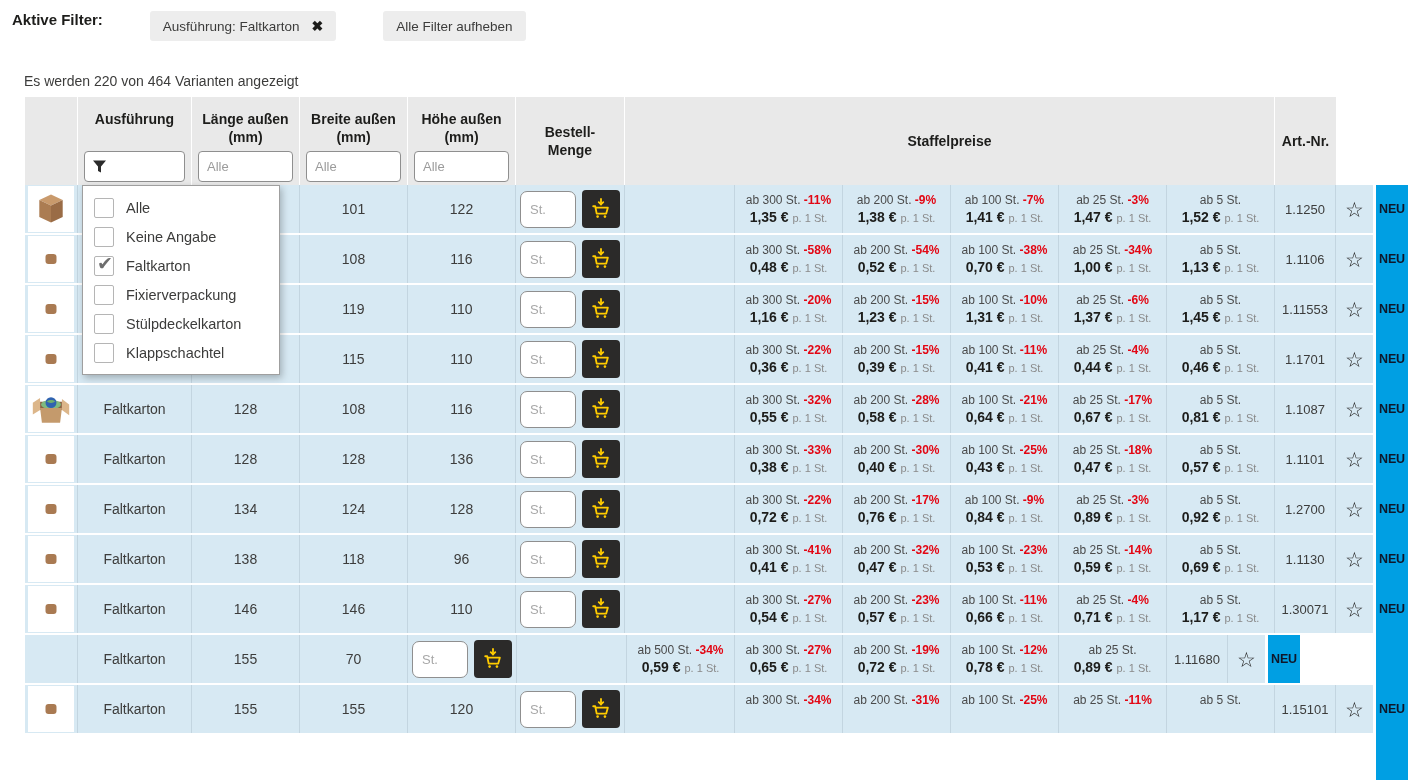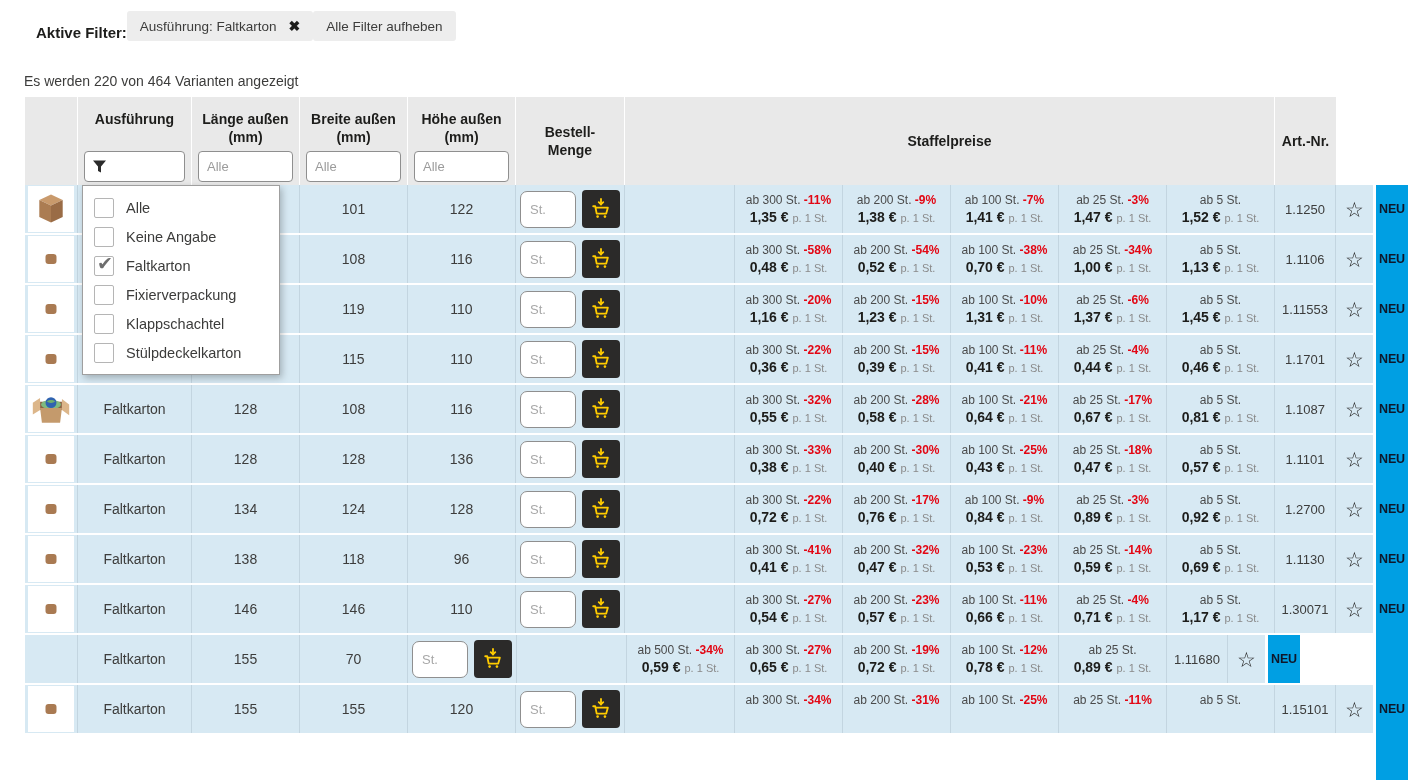--- a/index.html
+++ b/index.html
@@ -1,25 +1,25 @@
 <!DOCTYPE html>
 <html><head>
 <meta charset="utf-8">
 <style>
   * { margin:0; padding:0; box-sizing:border-box; }
   html,body { background:#fff; }
   body { font-family:"Liberation Sans", sans-serif; color:#3c3c3b; }
   .page { position:relative; width:1422px; height:780px; background:#fff; overflow:hidden; }
 
   
-  .filterbar { position:absolute; left:36px; top:11px; display:flex; align-items:flex-end; }
+  .filterbar { position:absolute; left:12px; top:11px; display:flex; align-items:flex-start; gap:15px; }
   .fb-label { font-weight:bold; font-size:15px; color:#1d1d1b; }
   .chip { display:inline-flex; align-items:center; gap:12px; background:#ededed; padding:0 13px;
           height:30px; font-size:13.5px; border-radius:3px; border:none; color:#3c3c3b;
-          font-family:"Liberation Sans", sans-serif; cursor:pointer; }
+          font-family:"Liberation Sans", sans-serif; cursor:pointer;margin-left:32px; }
   .chip-x { font-weight:bold; font-size:14px; color:#1d1d1b; }
   .count { position:absolute; left:24px; top:73px; font-size:14px; color:#3c3c3b; }
 
   
   .table { position:absolute; left:25px; top:97px; width:1387px; height:683px; }
 
   
   .c-thumb{width:53px;} .c-ausf{width:114px;} .c-dim{width:108px;} .c-best{width:109px;}
   .c-spacer{width:110px;} .c-staffel{width:650px;} .c-tier{width:108px;}
   .c-art{width:61px;} .c-star{width:37px;} .c-neu{width:32px; margin-left:3px;}
@@ -775,24 +775,24 @@
     <span class="cb">
       
     </span>
     <span class="opt-label">Fixierverpackung</span>
   </div>
 
   <div class="opt">
     <span class="cb">
       
     </span>
-    <span class="opt-label">Klappschachtel</span>
+    <span class="opt-label">Stülpdeckelkarton</span>
   </div>
 
   <div class="opt">
     <span class="cb">
       
     </span>
-    <span class="opt-label">Stülpdeckelkarton</span>
+    <span class="opt-label">Klappschachtel</span>
   </div>
 </div>
   </div>
 </div>
 
 </body></html>

